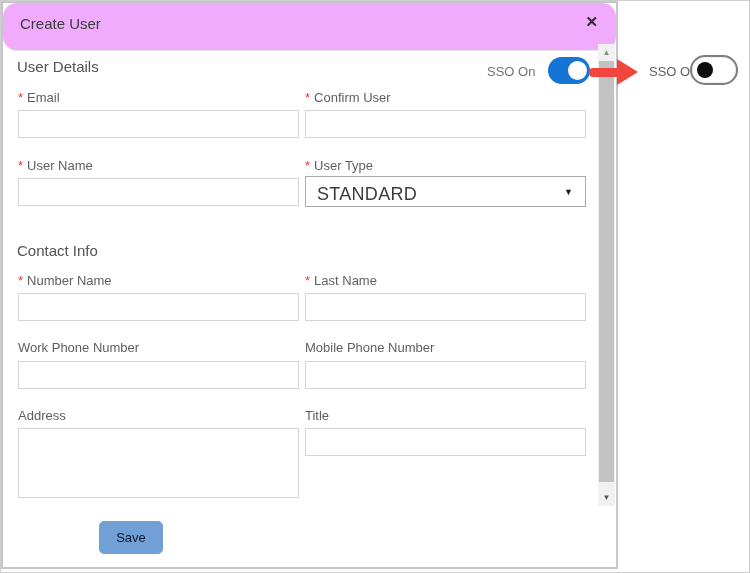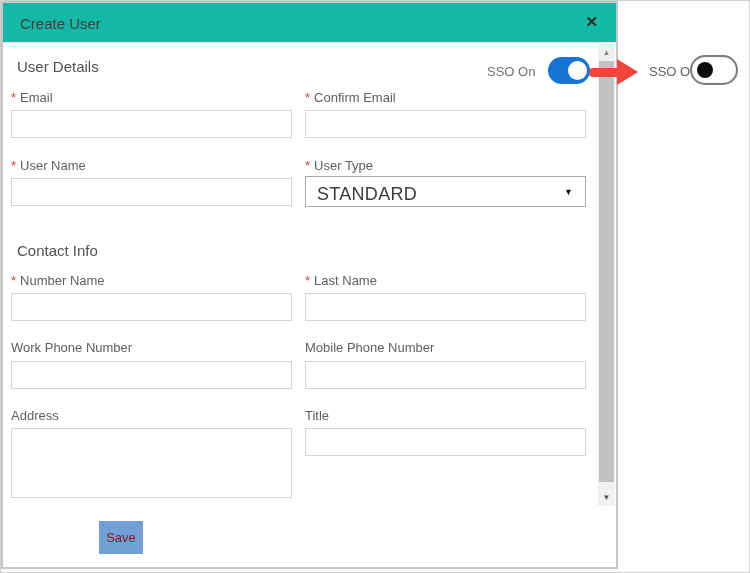--- a/index.html
+++ b/index.html
@@ -10,22 +10,22 @@
     position:relative; width:750px; height:573px;
     background:#fff; border:1px solid #cfcfcf; overflow:hidden;
   }
 
   
   .modal {
     position:absolute; left:0; top:0; width:617px; height:568px;
     background:#fff; border:2px solid #c6c6c6;
   }
   .modal-header {
-    position:absolute; left:0; top:0; right:0; height:40px;
-    border-bottom:1px solid #e5e5e5; background:#14b8a6;
+    position:absolute; left:0; top:0; right:0; height:48px;
+    border-bottom:1px solid #e5e5e5; background:#f0abfc;border-radius:14px;
   }
   .modal-title {
     position:absolute; left:17px; top:12px;
     font-size:15px; color:#3d3d3d;
   }
   .close-btn {
     position:absolute; right:18px; top:11px;
     font-size:15px; font-weight:700; color:#2b2b2b; cursor:pointer; line-height:1;
   }
 
@@ -41,21 +41,21 @@
   .txt {
     position:absolute; width:281px; height:28px;
     border:1px solid #d5d5d5; background:#fff; outline:none;
     font-family:"Liberation Sans", sans-serif; font-size:13px; color:#333; padding:0 8px;
   }
   .txt-area {
     position:absolute; width:281px; height:70px;
     border:1px solid #d5d5d5; background:#fff; outline:none; resize:none;
     font-family:"Liberation Sans", sans-serif; font-size:13px; color:#333; padding:4px 8px;
   }
-  .col1 { left:8px; }
+  .col1 { left:15px; }
   .col2 { left:302px; }
 
   .r1-label { top:87px; }   .r1-input { top:107px; }
   .r2-label { top:155px; }  .r2-input { top:175px; }
   .r3-label { top:270px; }  .r3-input { top:290px; }
   .r4-label { top:337px; }  .r4-input { top:358px; }
   .r5-label { top:405px; }  .r5-input { top:425px; }
 
   .select {
     position:absolute; left:302px; top:173px; width:281px; height:31px;
@@ -98,23 +98,23 @@
 
   
   .btn-cancel {
     position:absolute; left:15px; top:518px; width:67px; height:33px;
     background:#fff; border:1px solid var(--cancel_blue,#1563bd); border-radius:3px;
     color:var(--cancel_blue,#1563bd); font-size:13px; cursor:pointer;
     display:flex; align-items:center; justify-content:center;
     font-family:"Liberation Sans", sans-serif;
   }
   .btn-save {
-    position:absolute; left:96px; top:518px; width:44px; height:33px;
-    background:var(--save_bg,#71a0d6); border:1px solid var(--save_bg,#71a0d6); border-radius:0;
-    color:#7f1d1d; font-size:13px; cursor:pointer;
+    position:absolute; left:96px; top:518px; width:64px; height:33px;
+    background:var(--save_bg,#71a0d6); border:1px solid var(--save_bg,#71a0d6); border-radius:5px;
+    color:#0f172a; font-size:13px; cursor:pointer;
     display:flex; align-items:center; justify-content:center;
     font-family:"Liberation Sans", sans-serif;
   }
 
   
   .annotation { position:absolute; left:0; top:0; width:750px; height:573px; pointer-events:none; z-index:20; }
   .arrow-shaft {
     position:absolute; left:588px; top:67px; width:30px; height:9px;
     background:var(--arrow_red,#f4443e); border-radius:4px 0 0 4px;
   }
@@ -150,21 +150,21 @@
 
     <div class="sso-on-label">SSO On</div>
     <div class="toggle-on">
       <div class="knob"></div>
     </div>
 
     <div class="field-label col1 r1-label">
       <span class="req">*</span><span>Email</span>
     </div>
     <div class="field-label col2 r1-label">
-      <span class="req">*</span><span>Confirm Email</span>
+      <span class="req">*</span><span>Confirm User</span>
     </div>
     <input class="txt col1 r1-input" value="" style="">
     <input class="txt col2 r1-input" value="" style="">
 
     <div class="field-label col1 r2-label">
       <span class="req">*</span><span>User Name</span>
     </div>
     <div class="field-label col2 r2-label">
       <span class="req">*</span><span>User Type</span>
     </div>

